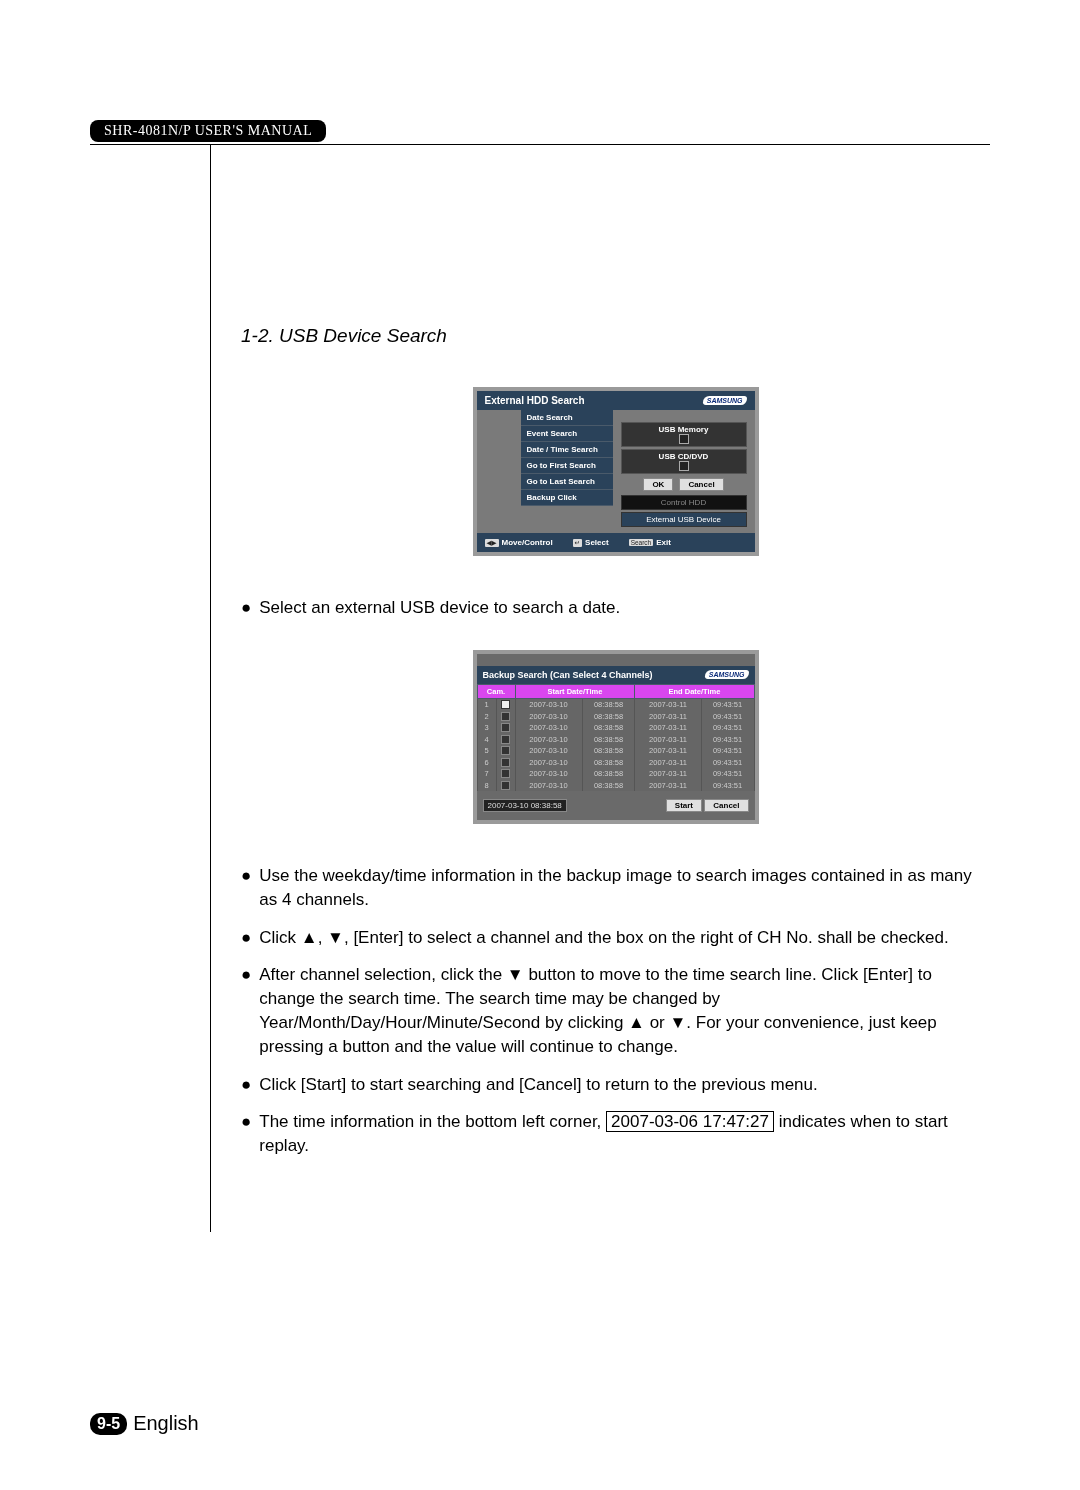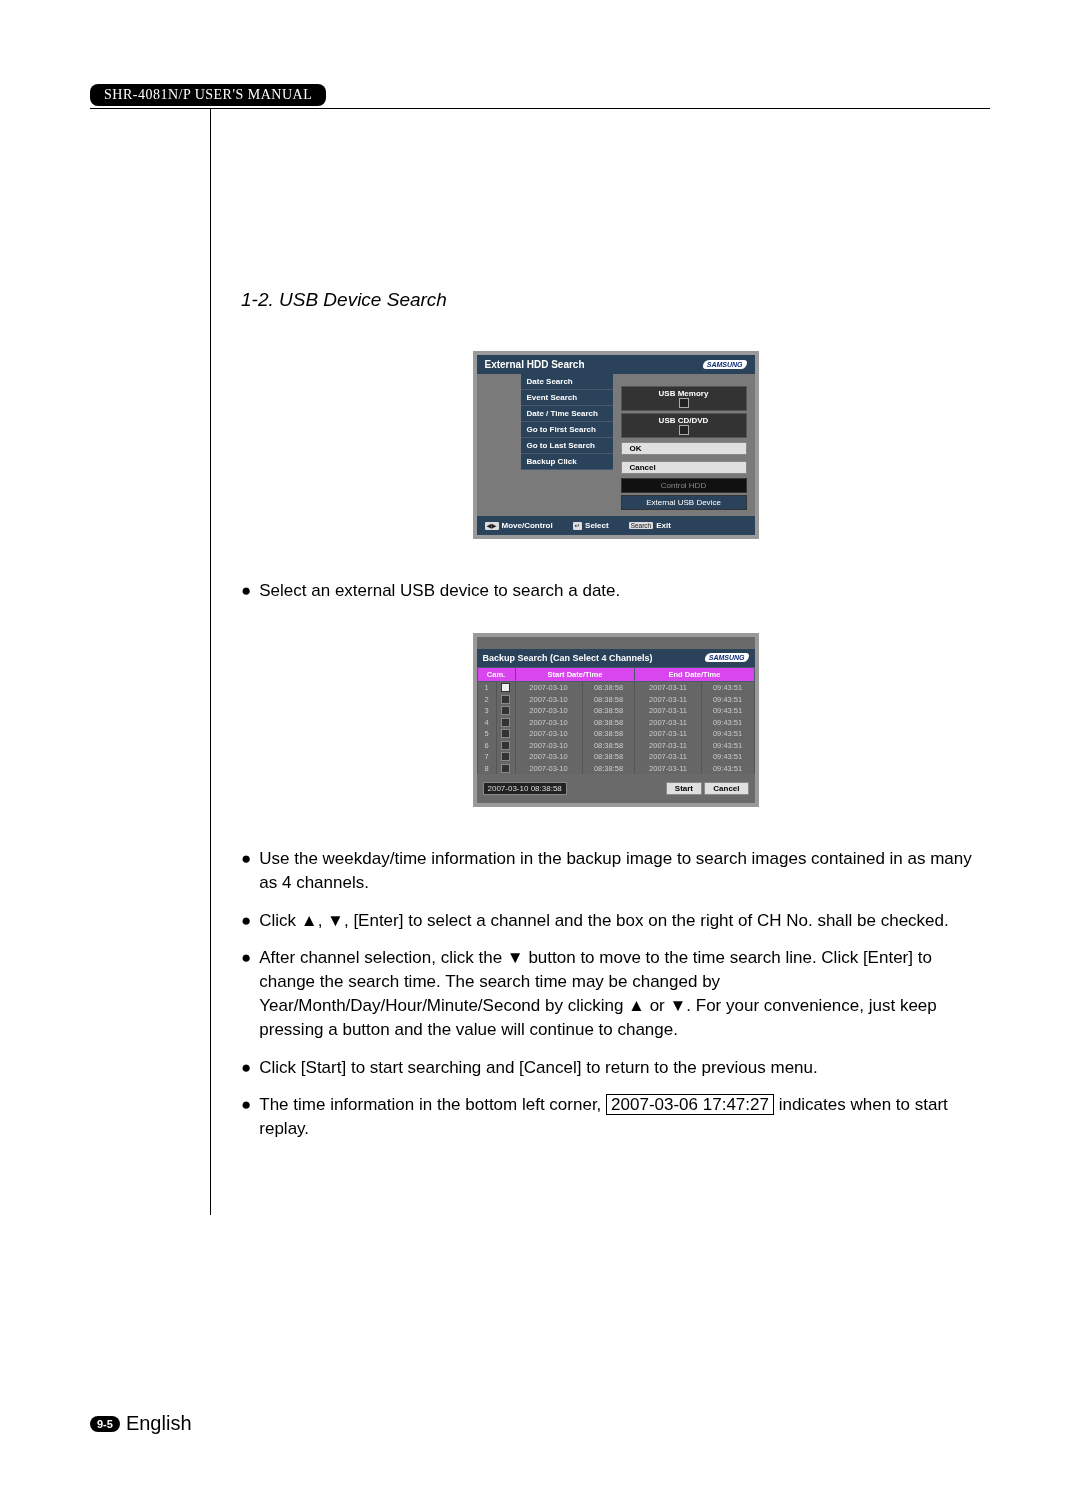--- a/index.html
+++ b/index.html
@@ -3,21 +3,21 @@
 <meta charset="utf-8">
 <style>
   body {
     margin: 0;
     background: #fff;
     font-family: Arial, Helvetica, sans-serif;
     color: #000;
     width: 1080px;
   }
   .page {
-    padding: 84px 90px 60px 90px;
+    padding: 120px 90px 60px 90px;
     box-sizing: border-box;
     min-height: 1490px;
     position: relative;
   }
   .header-badge {
     background: #000;
     color: #fff;
     font-family: "Times New Roman", serif;
     font-size: 14px;
     padding: 3px 14px;
@@ -105,21 +105,20 @@
     flex-direction: column;
   }
   .check {
     width: 8px; height: 8px; border: 1px solid #aaa; background:#222; display:inline-block;
   }
   .btn-row {
     display: flex;
     gap: 6px;
     margin: 4px 0;
     justify-content: center;
-    flex-direction: column;
   }
   .sbtn {
     background: #e0e0e0;
     color: #000;
     font-size: 8px;
     font-weight: bold;
     padding: 1px 8px;
     border: 1px solid #888;
   }
   .opt-dark {
@@ -227,21 +226,21 @@
     position: absolute;
     bottom: 55px;
     left: 90px;
     display: flex;
     align-items: center;
     gap: 6px;
   }
   .pagebadge {
     background: #000;
     color: #fff;
-    font-size: 11px;
+    font-size: 16px;
     font-weight: bold;
     border-radius: 10px;
     padding: 2px 7px;
   }
   .langtxt {
     font-size: 20px;
   }
 </style>
 </head>
 <body>

